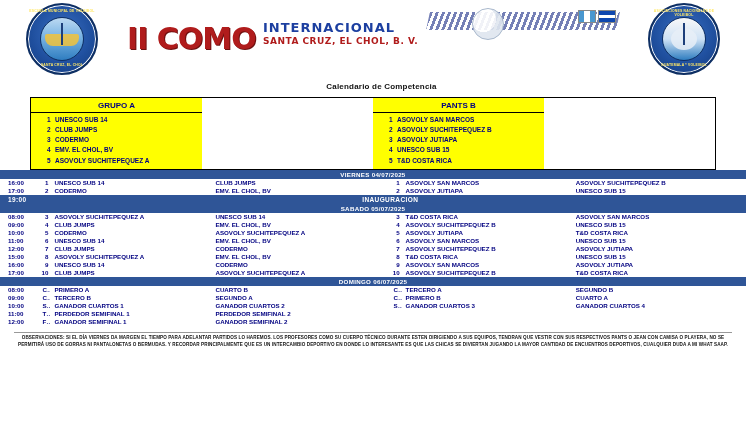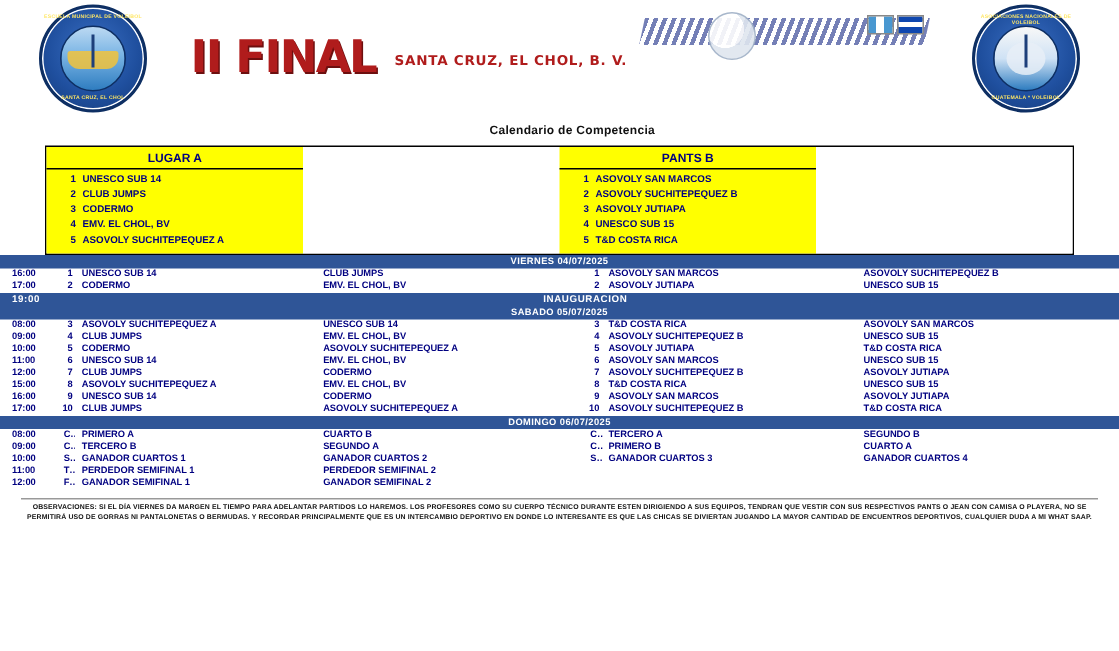--- a/index.html
+++ b/index.html
@@ -170,21 +170,21 @@
     text-shadow: .5px .5px 0 #ffffff;
     white-space: nowrap;
   }
   .copa-sub .l2 {
     font-family: "DejaVu Sans", sans-serif;
     font-weight: bold;
     font-size: 9px;
     color: #b01c1c;
     letter-spacing: .5px;
     white-space: nowrap;
-    margin-top: 16px;
+    margin-top: 1px;
   }
   .flags {
     position: absolute;
     right: 8px;
     top: 6px;
     display: flex;
     gap: 2px;
     z-index: 4;
   }
   .flag {
@@ -312,22 +312,23 @@
         <div class="ring-text-top">ESCUELA MUNICIPAL DE VOLEIBOL</div>
         <div class="inner"></div>
         <div class="ring-text-bot">SANTA CRUZ, EL CHOL</div>
       </div>
     </div>
 
     <div class="center-logo">
       <div class="center-inner">
         <div class="stripes"></div>
         <div class="ball-deco"></div>
-        <div class="copa-text">II FINAL</div>
+        <div class="copa-text">II COMO</div>
         <div class="copa-sub">
+          <div class="l1">INTERNACIONAL</div>
           <div class="l2">SANTA CRUZ, EL CHOL, B. V.</div>
         </div>
         <div class="flags">
           <div class="flag flag-gt"></div>
           <div class="flag flag-sv"></div>
         </div>
       </div>
     </div>
 
     <div class="logo-right">
@@ -337,21 +338,21 @@
         <div class="ring-text-bot">GUATEMALA  *  VOLEIBOL</div>
       </div>
     </div>
 
   </div>
 
   <div class="doc-title">Calendario de Competencia</div>
 
   <div class="groups">
     <div class="group-col yellow">
-      <div class="group-head">LUGAR A</div>
+      <div class="group-head">GRUPO A</div>
       <ul class="group-list">
         <li><span class="num">1</span><span>UNESCO SUB 14</span></li>
         <li><span class="num">2</span><span>CLUB JUMPS</span></li>
         <li><span class="num">3</span><span>CODERMO</span></li>
         <li><span class="num">4</span><span>EMV. EL CHOL, BV</span></li>
         <li><span class="num">5</span><span>ASOVOLY SUCHITEPEQUEZ A</span></li>
       </ul>
     </div>
     <div class="group-col blank"></div>
     <div class="group-col yellow">

